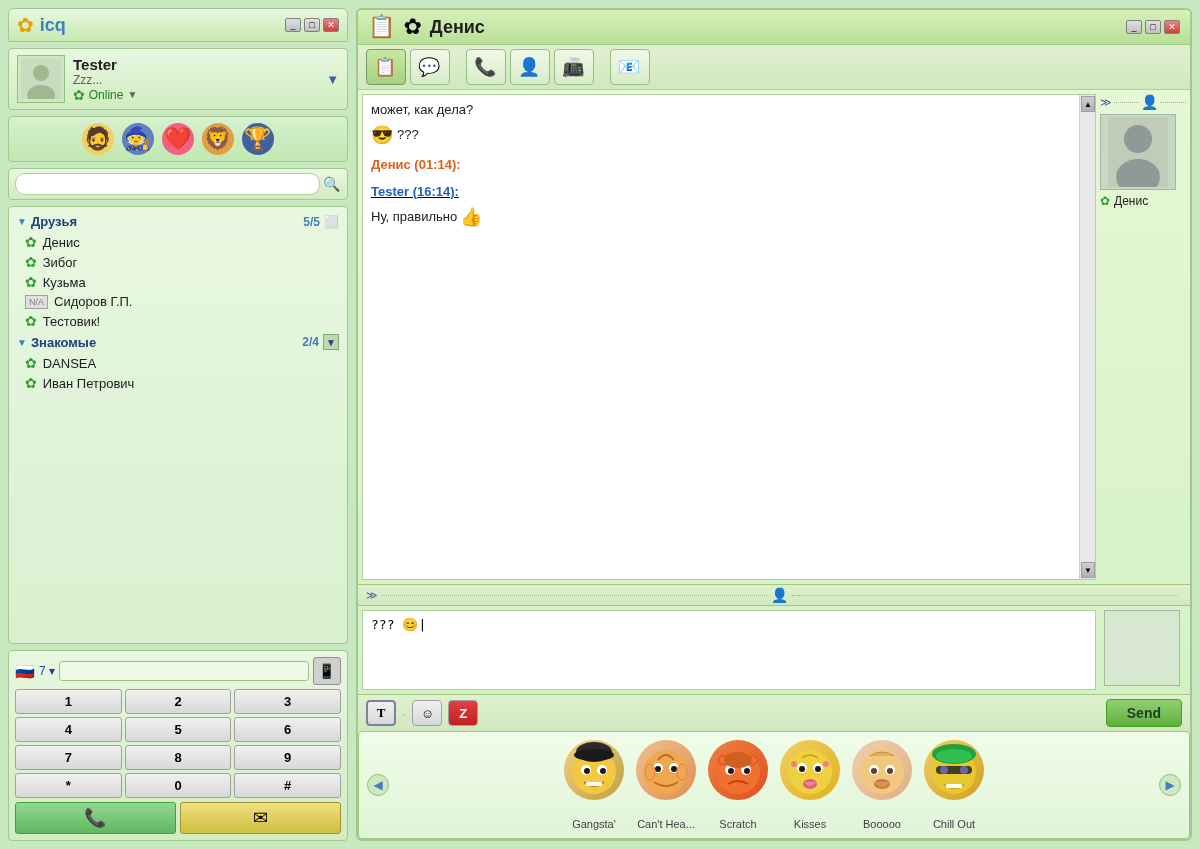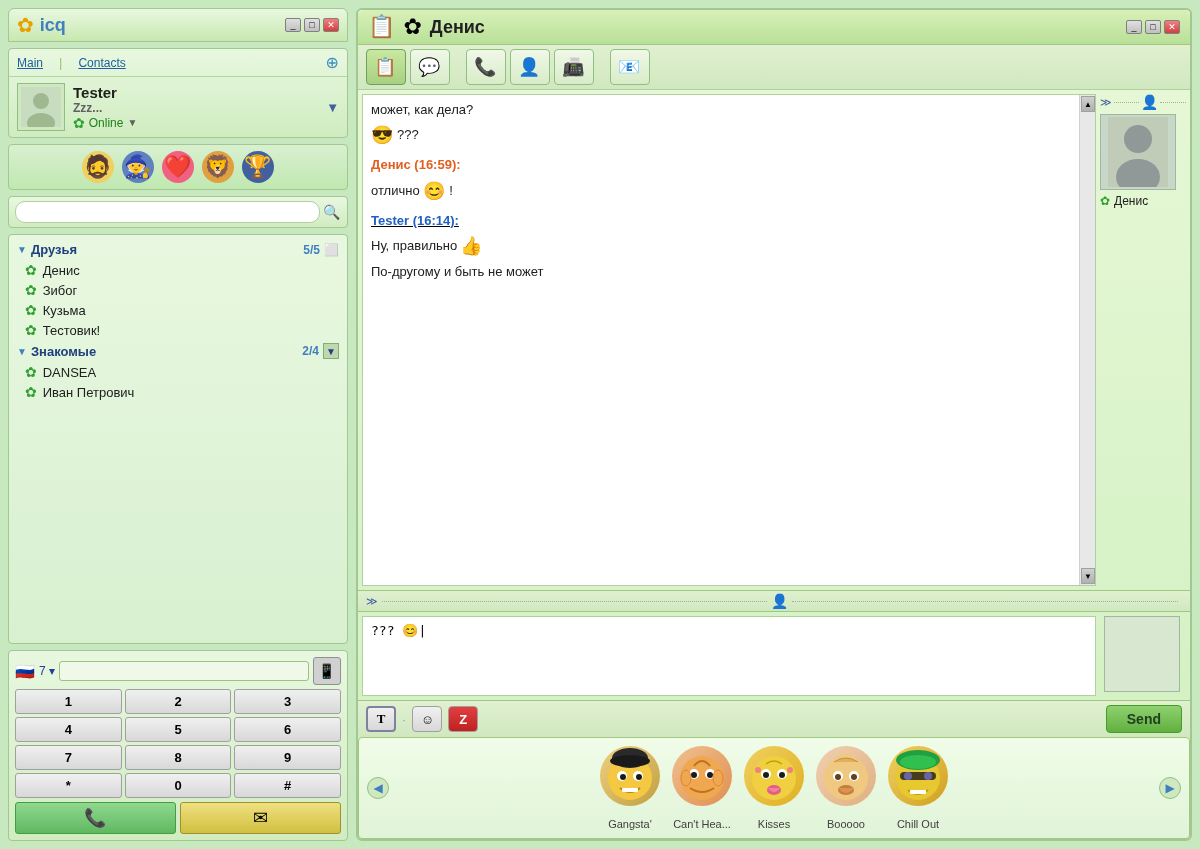--- a/index.html
+++ b/index.html
@@ -117,21 +117,20 @@
 
     .user-name {
       font-size: 15px;
       font-weight: bold;
       color: #202020;
     }
 
     .user-status-text {
       color: #606060;
       font-size: 12px;
-      font-weight: bold;
     }
 
     .user-status-online {
       display: flex;
       align-items: center;
       gap: 4px;
       color: #208020;
       font-size: 12px;
     }
 
@@ -597,21 +596,21 @@
       gap: 12px;
       justify-content: center;
       overflow: hidden;
     }
 
     .emo-item {
       display: flex;
       flex-direction: column;
       align-items: center;
       cursor: pointer;
-      gap: 12px;
+      gap: 18px;
     }
 
     .emo-face {
       width: 60px;
       height: 60px;
       border-radius: 50%;
       display: flex;
       align-items: center;
       justify-content: center;
       font-size: 36px;
@@ -632,26 +631,20 @@
     <span class="icq-logo-flower">✿</span>
     <span class="icq-logo">icq</span>
     <div class="window-controls">
       <div class="win-btn">_</div>
       <div class="win-btn">□</div>
       <div class="win-btn" style="background:linear-gradient(to bottom,#f08080,#d04040);color:white;">✕</div>
     </div>
   </div>
 
   <div class="left-top-box">
-    <div class="left-nav">
-      <a>Main</a>
-      <span class="nav-sep">|</span>
-      <a>Contacts</a>
-      <span class="nav-icon-right">⊕</span>
-    </div>
     <div class="user-card">
       <div class="user-avatar">
         <svg width="40" height="40" viewBox="0 0 40 40">
           <rect width="40" height="40" fill="#c8dcc0"></rect>
           <circle cx="20" cy="14" r="8" fill="#a0b890"></circle>
           <ellipse cx="20" cy="36" rx="14" ry="10" fill="#a0b890"></ellipse>
         </svg>
       </div>
       <div class="user-info">
         <div class="user-name">Tester</div>
@@ -692,20 +685,24 @@
         <span class="contact-flower">✿</span>
         <span class="contact-name">Денис</span>
       </div>
       <div class="contact-item">
         <span class="contact-flower">✿</span>
         <span class="contact-name">Зибог</span>
       </div>
       <div class="contact-item">
         <span class="contact-flower">✿</span>
         <span class="contact-name">Кузьма</span>
+      </div>
+      <div class="contact-item">
+        <span class="contact-flower-na">N/A</span>
+        <span class="contact-name">Сидоров Г.П.</span>
       </div>
       <div class="contact-item">
         <span class="contact-flower">✿</span>
         <span class="contact-name">Тестовик!</span>
       </div>
 
       <div class="group-header">
         <span class="group-arrow">▼</span>
         <span>Знакомые</span>
         <span class="group-count">2/4</span>
@@ -781,36 +778,28 @@
 
       <div class="chat-messages">
         <div class="msg-line">
           <span class="msg-text">может, как дела?</span>
         </div>
         <div class="msg-line">
           <span class="msg-emoji">😎</span>
           <span class="msg-text"> ???</span>
         </div>
         <div class="msg-line" style="margin-top:8px;">
-          <span class="msg-sender" style="color:#e06020;">Денис (16:59):</span>
-        </div>
-        <div class="msg-line">
-          <span class="msg-text">отлично </span>
-          <span class="msg-emoji">😊</span>
-          <span class="msg-text">!</span>
+          <span class="msg-sender" style="color:#e06020;">Денис (01:14):</span>
         </div>
         <div class="msg-line" style="margin-top:8px;text-decoration:underline;">
           <span class="msg-sender" style="color:#2060c0;">Tester (16:14):</span>
         </div>
         <div class="msg-line">
           <span class="msg-text">Ну, правильно </span>
           <span class="msg-emoji">👍</span>
-        </div>
-        <div class="msg-line">
-          <span class="msg-text">По-другому и быть не может</span>
         </div>
 
         <div style="position:absolute;right:0;top:0;bottom:0;width:16px;background:#e8e8e8;border-left:1px solid #d0d0d0;">
           <div style="width:14px;height:16px;background:linear-gradient(to bottom,#d0d0d0,#b0b0b0);border:1px solid #a0a0a0;margin:1px;display:flex;align-items:center;justify-content:center;font-size:8px;">▲</div>
           <div style="position:absolute;bottom:1px;left:1px;width:14px;height:16px;background:linear-gradient(to bottom,#d0d0d0,#b0b0b0);border:1px solid #a0a0a0;display:flex;align-items:center;justify-content:center;font-size:8px;">▼</div>
         </div>
       </div>
 
       <div class="chat-right-panel">
         <div style="display:flex;align-items:center;gap:2px;margin-bottom:4px;">
@@ -888,20 +877,36 @@
               <circle cx="38" cy="29" r="3" fill="#1a1a1a"></circle>
               <path d="M18,42 Q30,50 42,42" stroke="#c07020" stroke-width="2" fill="none"></path>
               <ellipse cx="14" cy="32" rx="5" ry="8" fill="#f0a850" stroke="#e08040" stroke-width="1"></ellipse>
               <ellipse cx="46" cy="32" rx="5" ry="8" fill="#f0a850" stroke="#e08040" stroke-width="1"></ellipse>
               <path d="M22,20 Q30,10 38,20" stroke="#c07020" stroke-width="2" fill="none"></path>
             </svg>
           </div>
           <span class="emo-label">Can't Hea...</span>
         </div>
 
+        <div class="emo-item">
+          <div class="emo-face" style="background:linear-gradient(135deg,#f08040,#e05020);">
+            <svg width="60" height="60" viewBox="0 0 60 60">
+              <circle cx="30" cy="32" r="22" fill="#f07030"></circle>
+              <path d="M10,20 Q15,10 20,20 Q15,30 10,20" fill="#f07030" stroke="#d05020" stroke-width="1"></path>
+              <path d="M50,20 Q45,10 40,20 Q45,30 50,20" fill="#f07030" stroke="#d05020" stroke-width="1"></path>
+              <circle cx="22" cy="30" r="5" fill="white"></circle>
+              <circle cx="38" cy="30" r="5" fill="white"></circle>
+              <circle cx="23" cy="31" r="3" fill="#1a1a1a"></circle>
+              <circle cx="39" cy="31" r="3" fill="#1a1a1a"></circle>
+              <path d="M20,44 Q30,38 40,44" stroke="#c04010" stroke-width="2" fill="none"></path>
+              <ellipse cx="30" cy="20" rx="14" ry="8" fill="#d06020"></ellipse>
+            </svg>
+          </div>
+          <span class="emo-label">Scratch</span>
+        </div>
 
         <div class="emo-item">
           <div class="emo-face" style="background:linear-gradient(135deg,#f0d060,#e0b020);">
             <svg width="60" height="60" viewBox="0 0 60 60">
               <circle cx="30" cy="32" r="22" fill="#f0d040"></circle>
               <circle cx="22" cy="28" r="5" fill="white"></circle>
               <circle cx="38" cy="28" r="5" fill="white"></circle>
               <circle cx="22" cy="29" r="3" fill="#1a1a1a"></circle>
               <circle cx="38" cy="29" r="3" fill="#1a1a1a"></circle>
               <ellipse cx="30" cy="44" rx="7" ry="5" fill="#e06080"></ellipse>

